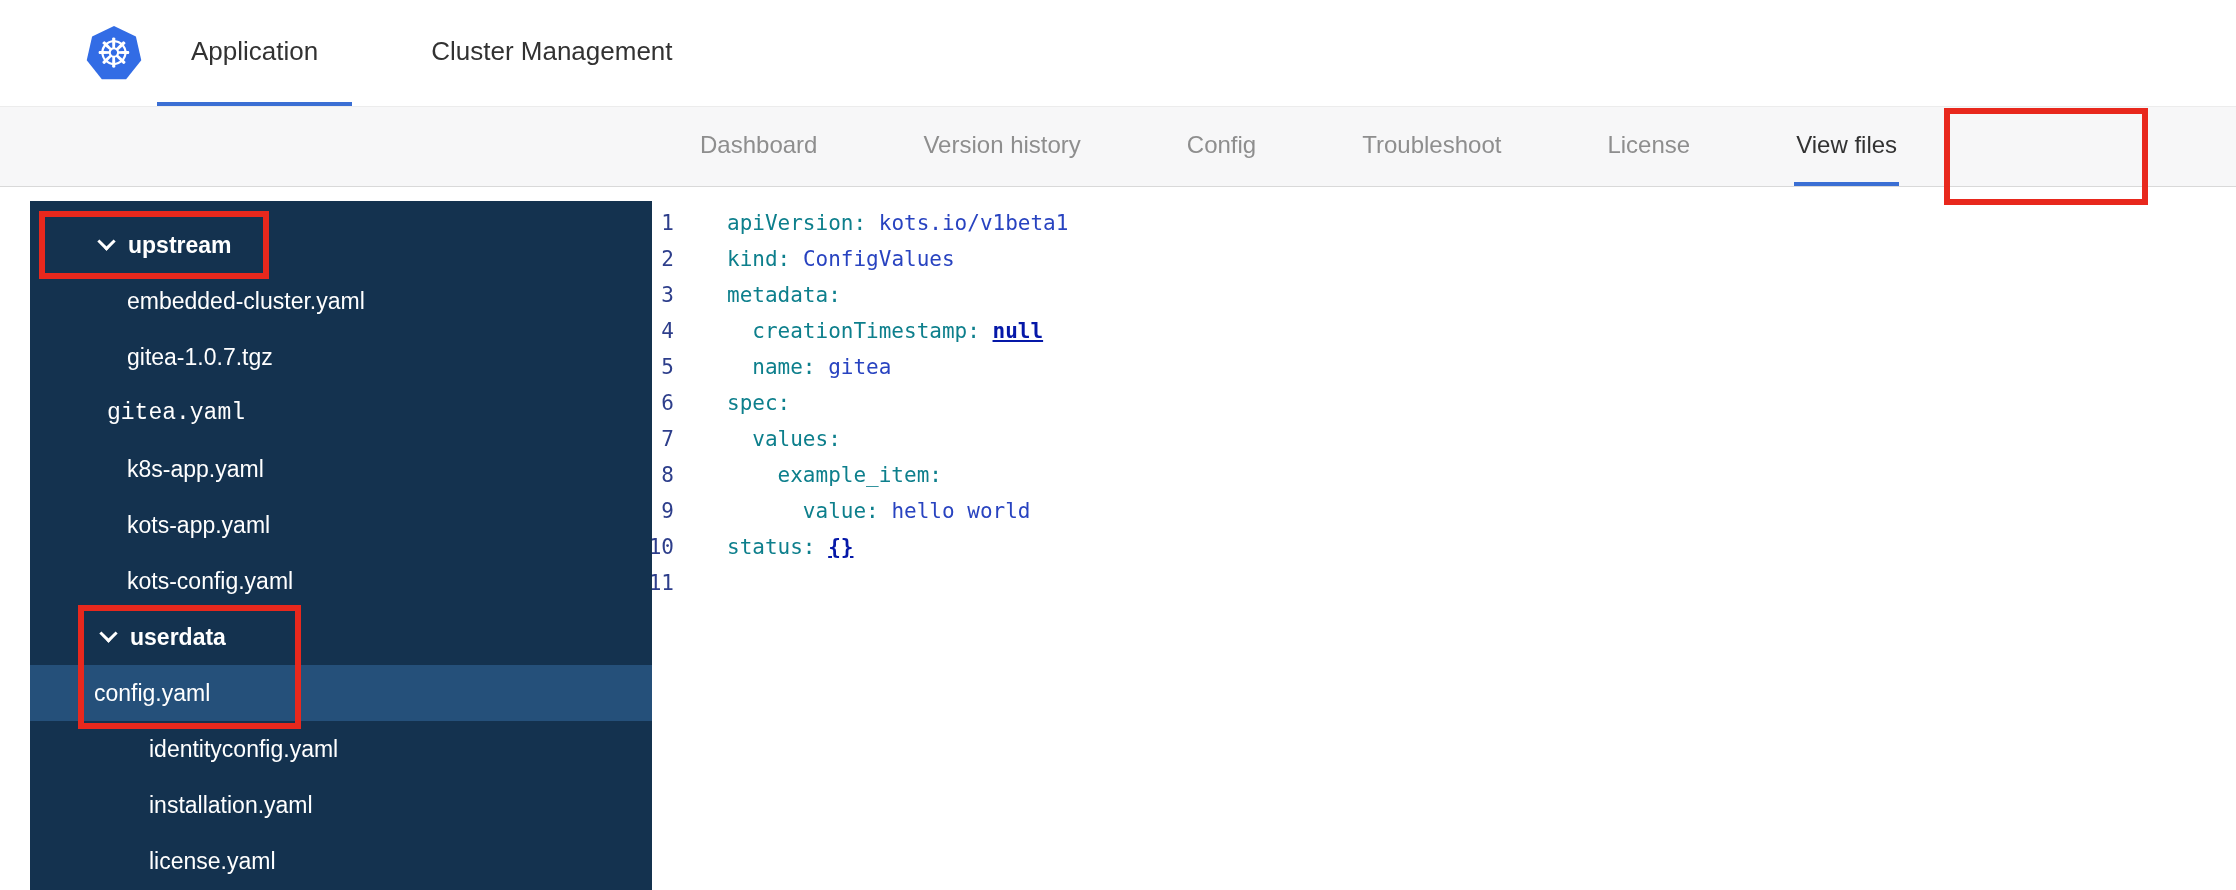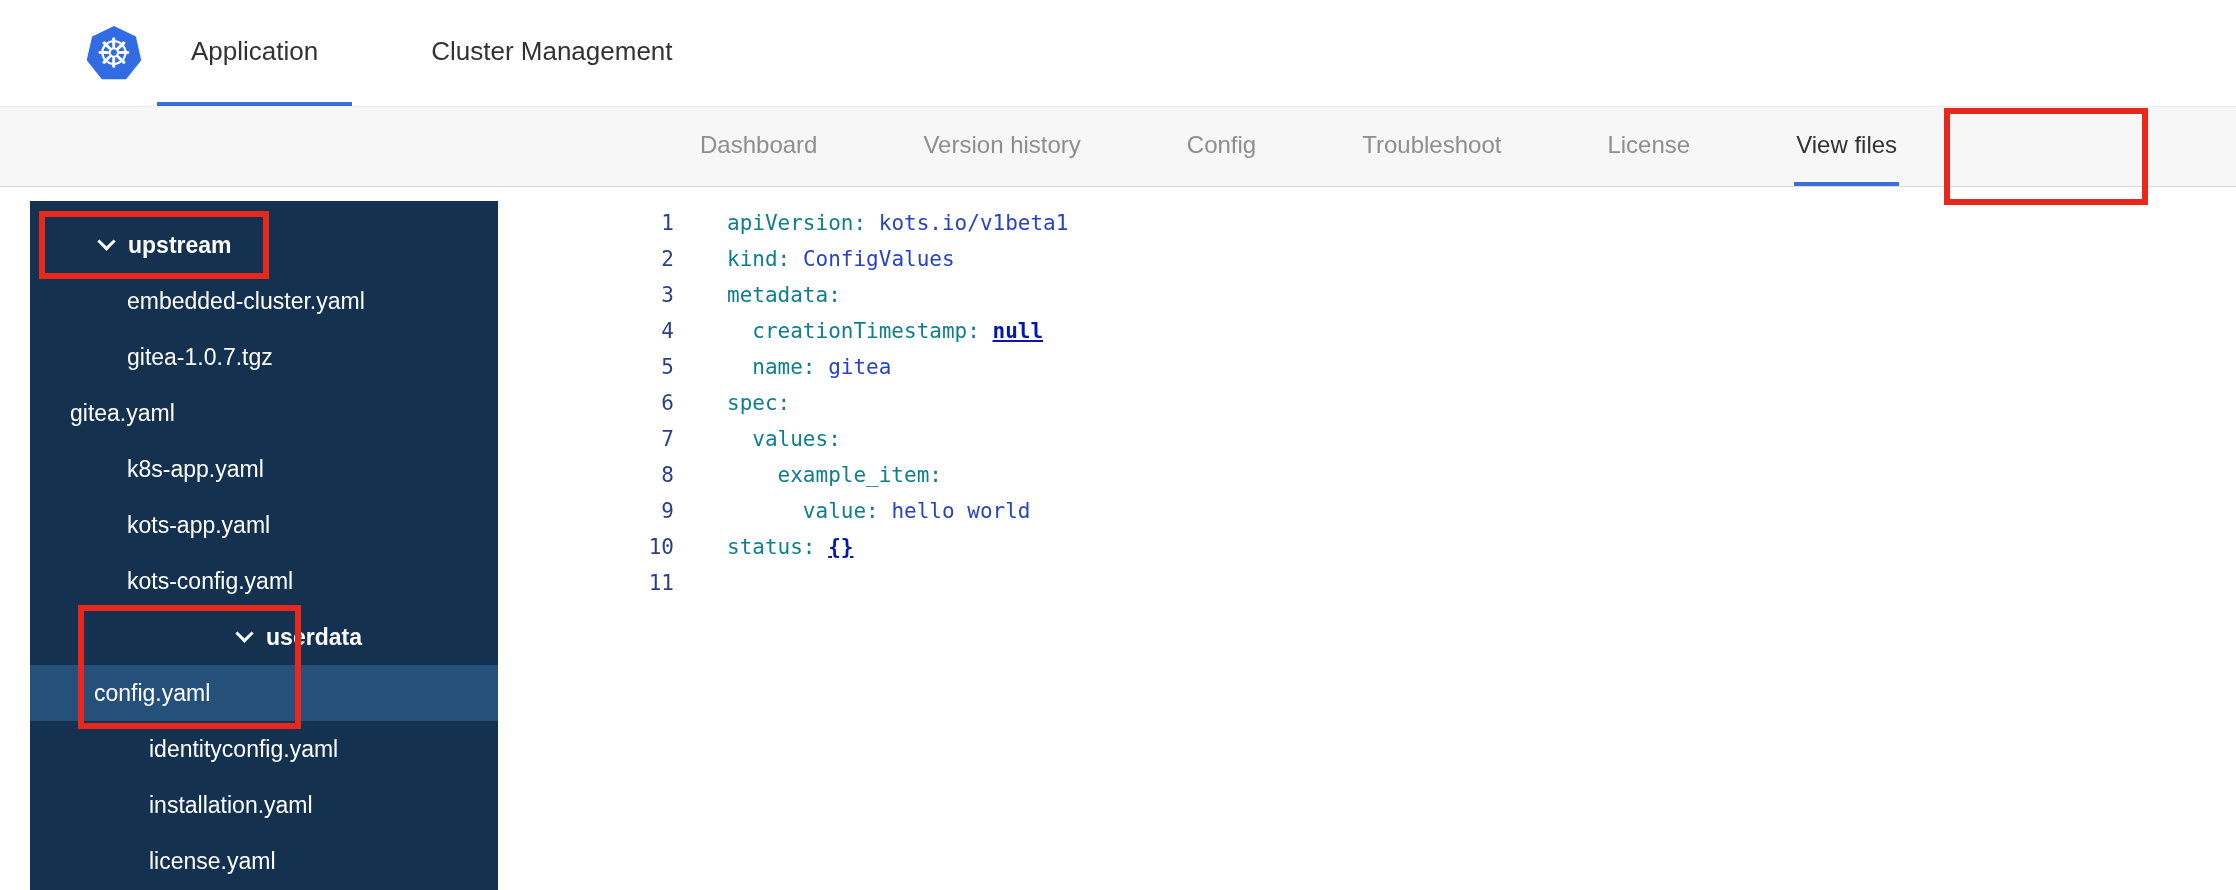--- a/index.html
+++ b/index.html
@@ -42,21 +42,21 @@
   .subnav-items { position:absolute; left:698px; top:0; height:100%; display:flex; gap:102px; }
   .subnav-item {
     display:flex; align-items:center; padding:0 2px;
     font-size:24px; color:#8e8e8e;
     border-bottom:4px solid transparent; cursor:pointer; white-space:nowrap;
   }
   .subnav-item.active { color:#323232; border-bottom-color:#3b6fd4; }
 
   
   .sidebar {
-    position:absolute; left:30px; top:201px; width:468px; height:689px;
+    position:absolute; left:30px; top:201px; width:622px; height:689px;
     background:#14324f; padding-top:16px; overflow:hidden; z-index:1;
   }
   .tree-row {
     height:56px; display:flex; align-items:center;
     color:#ffffff; font-size:23px; cursor:pointer; white-space:nowrap;
   }
   .tree-row.folder { font-weight:bold; }
   .tree-row.selected { background:#25507a; }
   .chev {
     width:13px; height:13px; flex:none;
@@ -116,33 +116,33 @@
     <div class="tree-row folder" style="padding-left: 70px;">
       <span class="chev"></span>
       <span>upstream</span>
     </div>
     <div class="tree-row file" style="padding-left: 97px;">
       <span>embedded-cluster.yaml</span>
     </div>
     <div class="tree-row file" style="padding-left: 97px;">
       <span>gitea-1.0.7.tgz</span>
     </div>
-    <div class="tree-row file" style="padding-left: 40px;">
+    <div class="tree-row file" style="padding-left: 77px; font-family: Liberation Mono, monospace;">
       <span>gitea.yaml</span>
     </div>
     <div class="tree-row file" style="padding-left: 97px;">
       <span>k8s-app.yaml</span>
     </div>
     <div class="tree-row file" style="padding-left: 97px;">
       <span>kots-app.yaml</span>
     </div>
     <div class="tree-row file" style="padding-left: 97px; text-align: right;">
       <span>kots-config.yaml</span>
     </div>
-    <div class="tree-row folder" style="padding-left: 72px; justify-content: center;">
+    <div class="tree-row folder" style="padding-left: 72px;">
       <span class="chev"></span>
       <span>userdata</span>
     </div>
     <div class="tree-row file selected" style="padding-left: 64px;">
       <span>config.yaml</span>
     </div>
     <div class="tree-row file" style="padding-left: 119px;">
       <span>identityconfig.yaml</span>
     </div>
     <div class="tree-row file" style="padding-left: 119px;">

